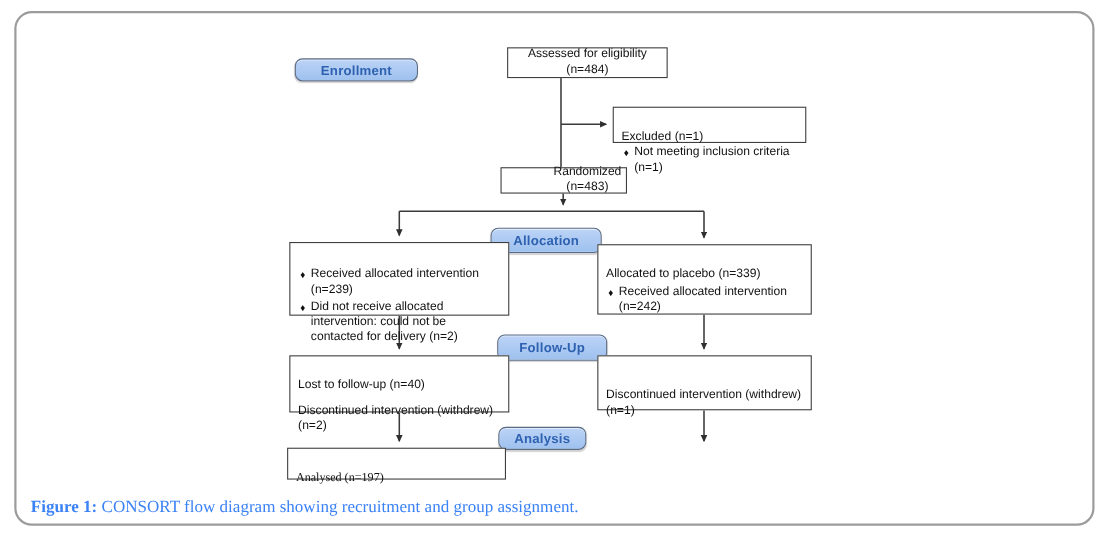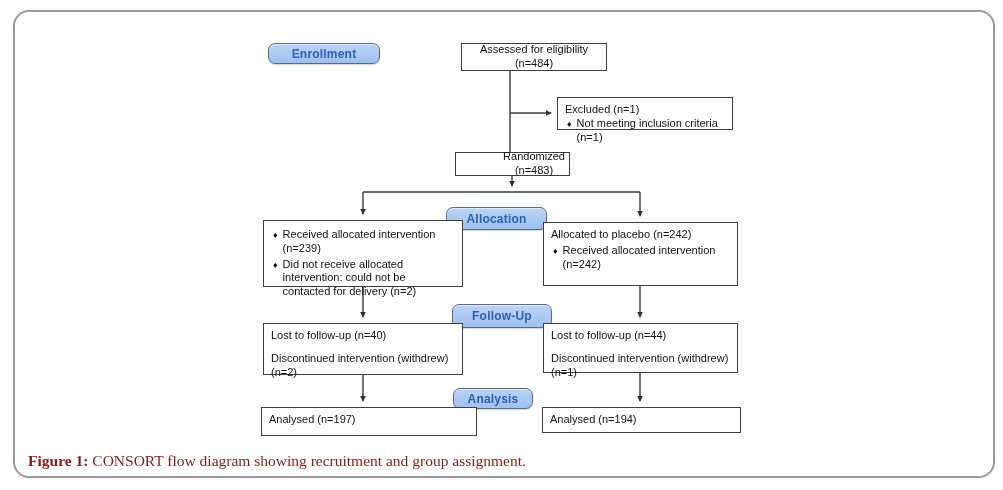--- a/index.html
+++ b/index.html
@@ -11,41 +11,41 @@
     position:absolute;left:13px;top:10px;width:978px;height:464px;
     border:2px solid #9b9b9b;border-radius:16px;background:#ffffff;
   }
   svg.connectors{position:absolute;left:0;top:0;width:1003px;height:490px;pointer-events:none;}
 
   .node{
     position:absolute;background:#ffffff;border:1.4px solid #3f3f3f;
     font-size:11px;line-height:1.25;color:#111;box-sizing:border-box;
   }
   .node.center{display:flex;align-items:center;justify-content:center;text-align:center;}
-  .node.lefty{padding:5px 6px 3px 7px;text-align:left;}
+  .node.lefty{padding:20px 6px 3px 7px;text-align:left;}
 
   .badge{
     position:absolute;box-sizing:border-box;
     background:linear-gradient(#bcd3f6,#9ec1ef);
     border:1.6px solid #5a6b85;border-radius:7px;
     display:flex;align-items:center;justify-content:center;
     font-size:12px;font-weight:bold;color:#2e62b0;
     box-shadow:inset 0 1px 0 rgba(255,255,255,.55), 0 1px 1px rgba(0,0,0,.18);
     letter-spacing:.2px;
   }
 
   .bullet-row{display:flex;gap:5px;margin-top:2px;}
   .bullet-row .glyph{flex:0 0 auto;font-size:9px;line-height:14px;padding-left:2px;}
   .bullet-row .txt{flex:1 1 auto;}
 
   .line2{margin-top:9px;}
 
   .caption{
     position:absolute;left:28px;top:452px;width:760px;
-    font-family:"Liberation Serif",serif;font-size:15.5px;color:#7f1d1d;
+    font-family:"Liberation Serif",serif;font-size:15.5px;color:#3b82f6;
   }
   .caption .cap-label{font-weight:bold;}
 </style>
 </head>
 <body>
 
 <div id="stage">
 
   <div class="frame"></div>
 
@@ -62,21 +62,21 @@
       <path d="M363,192 L640,192"></path>
       <path d="M363,192 L363,214" marker-end="url(#arr)"></path>
       <path d="M640,192 L640,216" marker-end="url(#arr)"></path>
       <path d="M363,287 L363,317" marker-end="url(#arr)"></path>
       <path d="M640,286 L640,317" marker-end="url(#arr)"></path>
       <path d="M363,375 L363,401" marker-end="url(#arr)"></path>
       <path d="M640,373 L640,401" marker-end="url(#arr)"></path>
     </g>
   </svg>
 
-  <div class="badge" style="left:268px;top:43px;width:112px;height:21px;">Enrollment</div>
+  <div class="badge" style="left:268px;top:53px;width:112px;height:21px;">Enrollment</div>
   <div class="badge" style="left:446px;top:207px;width:101px;height:23px;">Allocation</div>
   <div class="badge" style="left:452px;top:304px;width:100px;height:24px;">Follow-Up</div>
   <div class="badge" style="left:453px;top:388px;width:80px;height:21px;">Analysis</div>
 
   <div class="node center" style="left:437px;top:43px;width:146px;height:28px;margin-left:24px;">
     <span>Assessed for eligibility (n=484)</span>
   </div>
 
   <div class="node lefty" style="left:557px;top:97px;width:176px;height:33px;">
     <div>Excluded (n=1)</div>
@@ -95,42 +95,38 @@
       <span class="glyph">♦</span>
       <span class="txt">Received allocated intervention (n=239)</span>
     </div>
     <div class="bullet-row">
       <span class="glyph">♦</span>
       <span class="txt">Did not receive allocated intervention: could not be contacted for delivery (n=2)</span>
     </div>
   </div>
 
   <div class="node lefty" style="left:543px;top:222px;width:195px;height:64px;">
-    <div>Allocated to placebo (n=242)</div>
+    <div>Allocated to placebo (n=339)</div>
     <div class="bullet-row">
       <span class="glyph">♦</span>
       <span class="txt">Received allocated intervention (n=242)</span>
     </div>
   </div>
 
   <div class="node lefty" style="left:263px;top:323px;width:200px;height:52px;">
     <div>Lost to follow-up (n=40)</div>
     <div class="line2">Discontinued intervention (withdrew) (n=2)</div>
   </div>
 
   <div class="node lefty" style="left:543px;top:323px;width:195px;height:50px;">
-    <div>Lost to follow-up (n=44)</div>
     <div class="line2">Discontinued intervention (withdrew) (n=1)</div>
   </div>
 
-  <div class="node lefty" style="left:261px;top:407px;width:216px;height:29px;">
+  <div class="node lefty" style="left:261px;top:407px;width:199px;height:29px;font-family:Liberation Serif, serif;">
     <div>Analysed (n=197)</div>
   </div>
 
-  <div class="node lefty" style="left:542px;top:407px;width:199px;height:26px;">
-    <div>Analysed (n=194)</div>
-  </div>
 
   <div class="caption">
     <span class="cap-label">Figure 1:</span><span> CONSORT flow diagram showing recruitment and group assignment.</span>
   </div>
 
 </div>
 
 </body></html>

